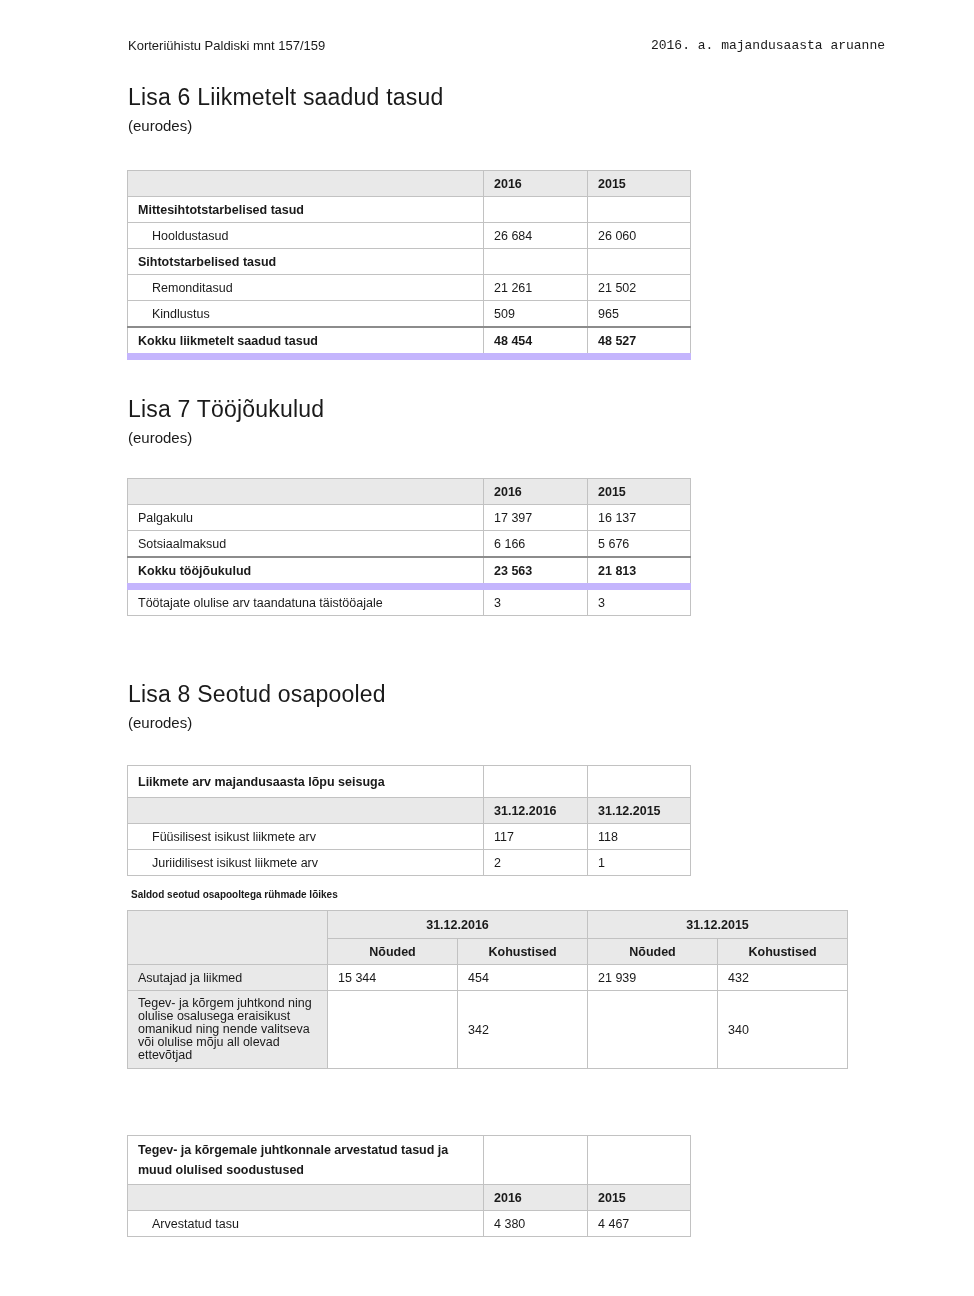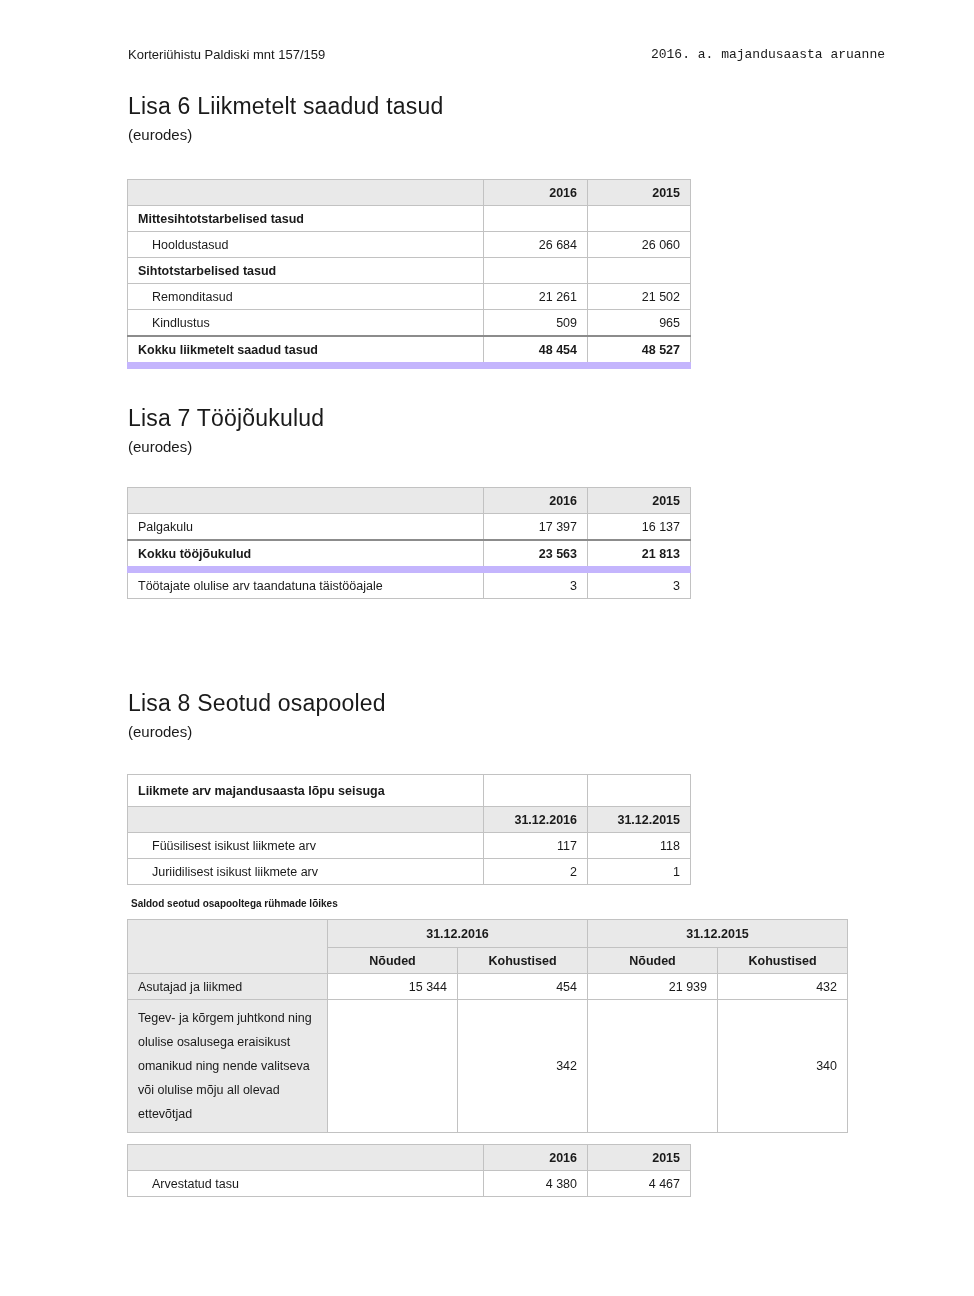--- a/index.html
+++ b/index.html
@@ -1,55 +1,55 @@
 <!DOCTYPE html>
 <html><head>
 <meta charset="utf-8">
 <style>
   html,body{margin:0;padding:0;}
   body{
     width:974px;height:1296px;position:relative;background:#ffffff;
     font-family:"Liberation Sans","DejaVu Sans",sans-serif;color:#1a1a1a;
     -webkit-font-smoothing:antialiased;
   }
-  .abs{position:absolute;margin-top:9px;}
+  .abs{position:absolute;}
   
   #hdr-left{left:128px;top:38px;font-size:13px;}
   #hdr-right{right:89px;top:38px;font-size:13px;font-family:Liberation Mono, monospace;}
   
   .sec-title{font-size:23px;font-weight:normal;letter-spacing:.2px;}
   .sec-unit{font-size:15px;}
   #t6-title{left:128px;top:84px;}
   #t6-unit{left:128px;top:117px;}
   #t7-title{left:128px;top:396px;}
   #t7-unit{left:128px;top:429px;}
   #t8-title{left:128px;top:681px;text-align:right;}
   #t8-unit{left:128px;top:714px;}
   #saldod-sub{left:131px;top:889px;font-size:10px;font-weight:bold;}
   
   table{border-collapse:collapse;table-layout:fixed;font-size:12.5px;color:#1a1a1a;}
   td{border:1px solid #c2c2c2;padding:0 10px;height:25px;vertical-align:middle;
      overflow:hidden;}
   tr.head td{background:#e9e9e9;}
   .b{font-weight:bold;}
-  .num{text-align:right;}
+  .num{}
   .ctr{text-align:center;}
   .ind{padding-left:24px;}
   .gray{background:#e9e9e9;}
   tr.total td{border-top:2px solid #8c8c8c;border-bottom:7px solid #c4b5fd;font-weight:bold;}
   #t6-table{left:127px;top:170px;}
   #t7-table{left:127px;top:478px;}
   #t8-members{left:127px;top:765px;}
   #t8-balances{left:127px;top:910px;}
   #t8-mgmt{left:127px;top:1135px;}
   #t8-members tr.cap td{height:31px;}
   #t8-balances td{padding:0 10px;}
   #t8-balances tr.yr td{height:27px;font-weight:bold;}
   #t8-balances tr.sub td{height:25px;font-weight:bold;}
-  #t8-balances td.wraplabel{line-height:24px;padding:6px 10px;vertical-align:middle;}
+  #t8-balances td.wraplabel{line-height:13px;padding:6px 10px;vertical-align:middle;}
   #t8-mgmt tr.cap td{height:40px;line-height:20px;padding:4px 10px;}
   .small-cols col:nth-child(1){width:356px;}
   .small-cols col:nth-child(2){width:104px;}
   .small-cols col:nth-child(3){width:103px;}
 </style>
 </head>
 <body>
 
 <div class="abs" id="hdr-left">Korteriühistu Paldiski mnt 157/159</div>
 <div class="abs" id="hdr-right">2016. a. majandusaasta aruanne</div>
@@ -115,20 +115,25 @@
       <tr class="head">
     <td></td>
     <td class="num b">2016</td>
     <td class="num b">2015</td>
   </tr>
   <tr>
     <td>Palgakulu</td>
     <td class="num">17 397</td>
     <td class="num">16 137</td>
   </tr>
+  <tr>
+    <td>Sotsiaalmaksud</td>
+    <td class="num">6 166</td>
+    <td class="num">5 676</td>
+  </tr>
   <tr class="total">
     <td>Kokku tööjõukulud</td>
     <td class="num">23 563</td>
     <td class="num">21 813</td>
   </tr>
   <tr>
     <td>Töötajate olulise arv taandatuna täistööajale</td>
     <td class="num">3</td>
     <td class="num">3</td>
   </tr>
@@ -207,20 +212,25 @@
 </tbody>
   </table>
 
 <table class="abs small-cols" id="t8-mgmt">
   <colgroup>
       <col>
       <col>
       <col>
     </colgroup>
   <tbody>
+      <tr class="cap">
+    <td class="b">Tegev- ja kõrgemale juhtkonnale arvestatud tasud ja muud olulised soodustused</td>
+    <td></td>
+    <td></td>
+  </tr>
   <tr class="head">
     <td></td>
     <td class="num b">2016</td>
     <td class="num b">2015</td>
   </tr>
   <tr>
     <td class="ind">Arvestatud tasu</td>
     <td class="num">4 380</td>
     <td class="num">4 467</td>
   </tr>

